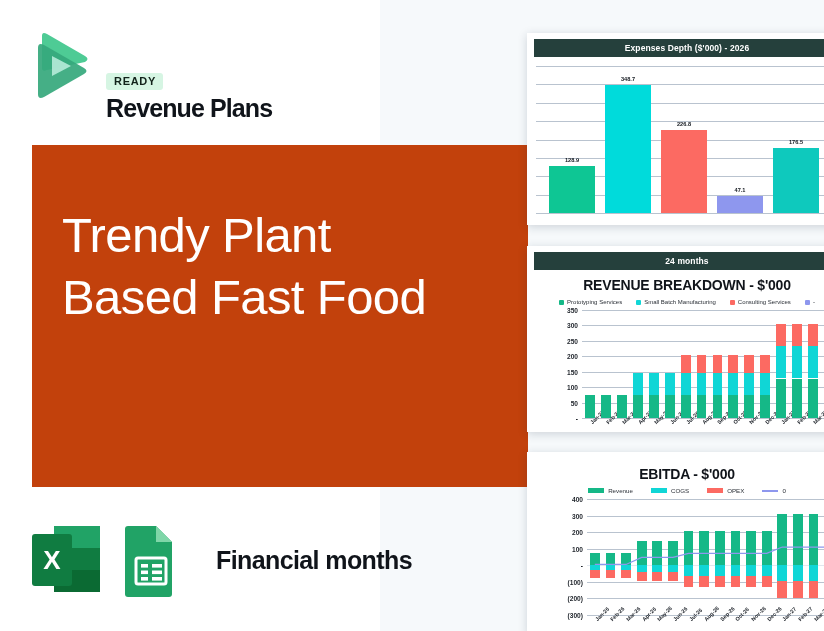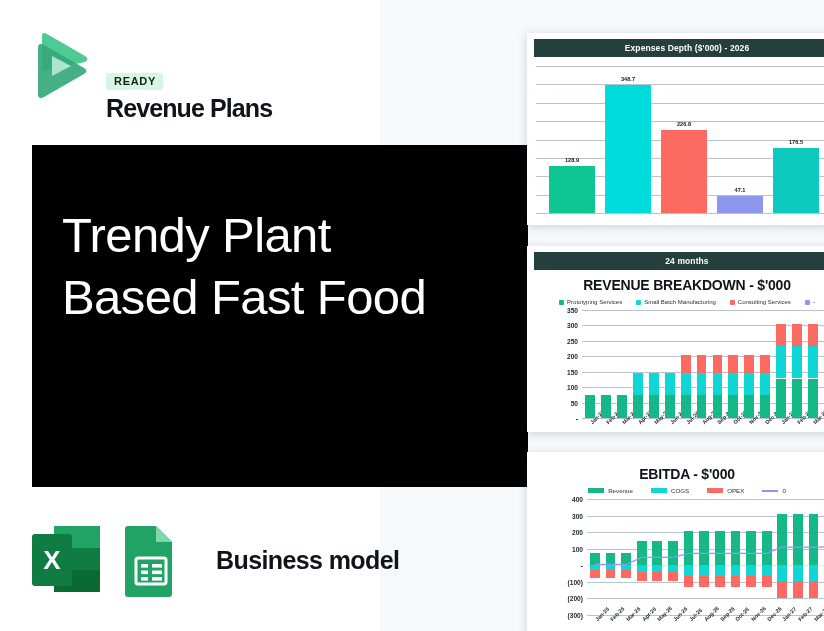--- a/index.html
+++ b/index.html
@@ -24,21 +24,21 @@
     padding:3px 7px 3px 8px;border-radius:3px;line-height:1;
   }
   .brand{
     margin-top:5px;font-size:25px;font-weight:700;color:#10141a;
     letter-spacing:-0.9px;line-height:1.08;white-space:nowrap;
   }
 
   
   .hero{
     position:absolute;left:32px;top:145px;width:496px;height:342px;
-    background:#000000;
+    background:#c2410c;
   }
   .hero-title{
     position:absolute;left:30px;top:60px;width:400px;
     color:#ffffff;font-size:49px;line-height:1.26;font-weight:400;
     letter-spacing:-0.6px;
   }
 
   
   .bottom{position:absolute;left:30px;top:518px;height:84px;display:flex;align-items:center;gap:14px;}
   .xls-icon{width:72px;height:76px;position:relative;flex:0 0 auto;}
@@ -131,21 +131,21 @@
         <path d="M34 4 l16 16 h-16 z" fill="#7fd6a8"></path>
         <rect x="14" y="36" width="30" height="26" rx="2" fill="none" stroke="#ffffff" stroke-width="3"></rect>
         <rect x="19" y="42" width="7" height="3.6" fill="#ffffff"></rect>
         <rect x="30" y="42" width="10" height="3.6" fill="#ffffff"></rect>
         <rect x="19" y="48.5" width="7" height="3.6" fill="#ffffff"></rect>
         <rect x="30" y="48.5" width="10" height="3.6" fill="#ffffff"></rect>
         <rect x="19" y="55" width="7" height="3.6" fill="#ffffff"></rect>
         <rect x="30" y="55" width="10" height="3.6" fill="#ffffff"></rect>
       </svg>
     </div>
-    <div class="fin-label">Business model</div>
+    <div class="fin-label">Financial months</div>
   </div>
 
   <div class="card" id="card1">
     <div class="card-band">Expenses Depth ($'000) - 2026</div>
     <div class="plot" id="plot1" style="width: 296px; height: 147px; margin: 9px 7px 0px 9px;">
         <div class="gridline" style="top: 147px;"></div>
         <div class="gridline" style="top: 128.625px;"></div>
         <div class="gridline" style="top: 110.25px;"></div>
         <div class="gridline" style="top: 91.875px;"></div>
         <div class="gridline" style="top: 73.5px;"></div>

